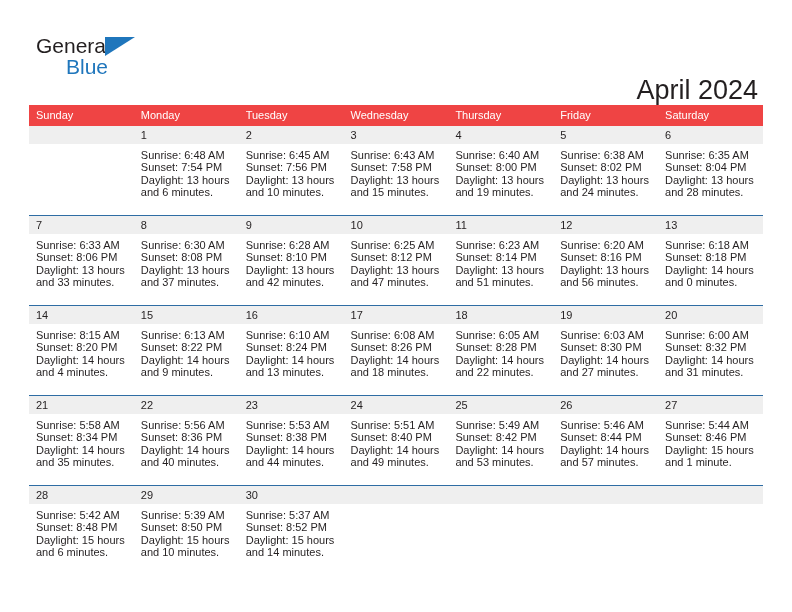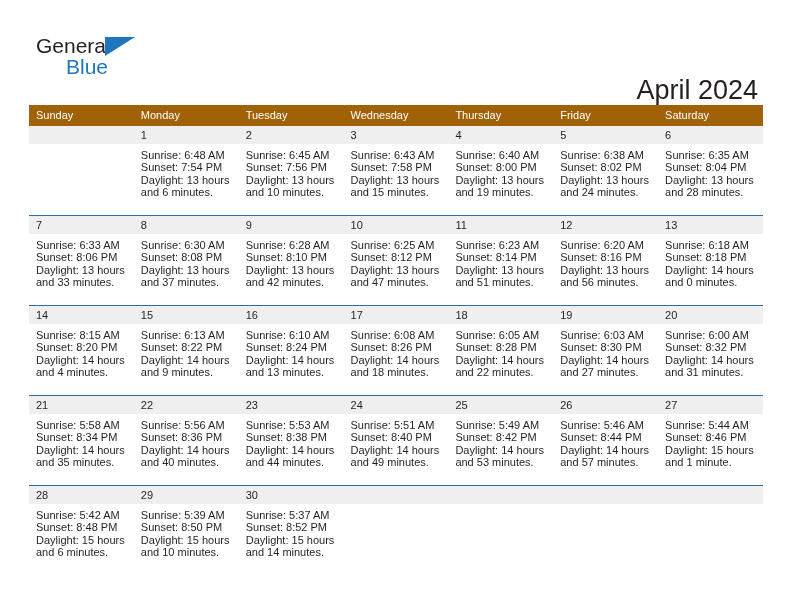--- a/index.html
+++ b/index.html
@@ -87,21 +87,21 @@
   
   .calendar {
     position: absolute;
     left: 29px;
     top: 105px;
     width: 734px;
     border-collapse: collapse;
     table-layout: fixed;
   }
   .calendar th {
-    background: #a16207;
+    background: #ef4444;
     color: #ffffff;
     font-size: 11px;
     font-weight: normal;
     text-align: left;
     padding: 4px 0 5px 7px;
     height: 11px;
     border: none;
   }
   .calendar td {
     width: 104.857px;

